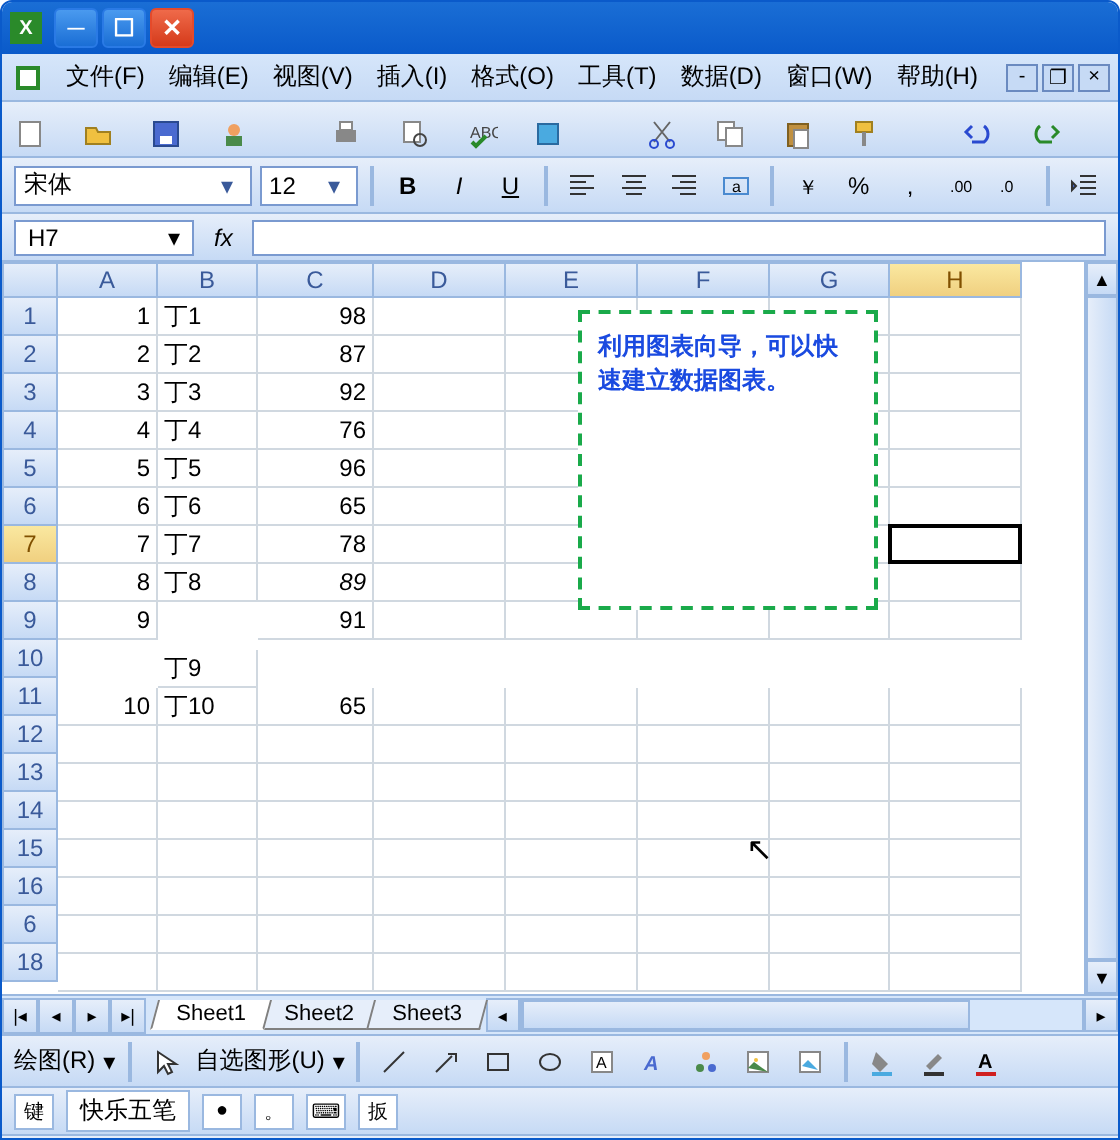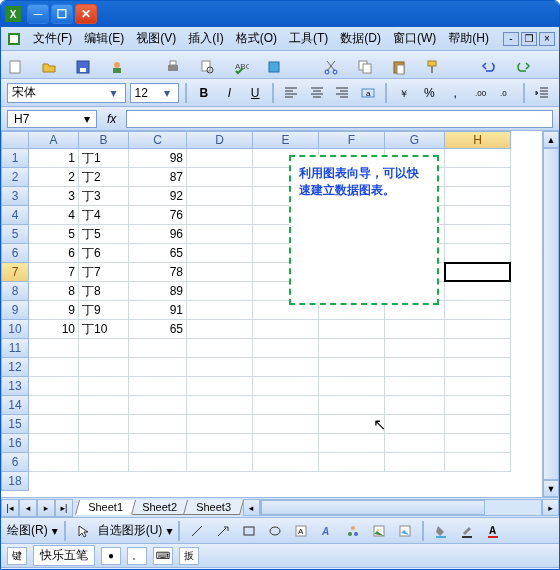--- a/index.html
+++ b/index.html
@@ -399,30 +399,30 @@
           <div class="cell num" style="width: 58px;">78</div>
           <div class="cell" style="width: 66px;"></div>
           <div class="cell" style="width: 66px;"></div>
           <div class="cell" style="width: 66px;"></div>
           <div class="cell" style="width: 60px;"></div>
           <div class="cell" style="width: 66px;"></div>
         </div>
         <div class="cellrow">
           <div class="cell num" style="width: 50px;">8</div>
           <div class="cell" style="width: 50px;">丁8</div>
-          <div class="cell num" style="width: 58px;">89</div>
+          <div class="cell num" style="width: 58px; font-style: italic;">89</div>
           <div class="cell" style="width: 66px;"></div>
           <div class="cell" style="width: 66px;"></div>
           <div class="cell" style="width: 66px;"></div>
           <div class="cell" style="width: 60px;"></div>
           <div class="cell" style="width: 66px;"></div>
         </div>
         <div class="cellrow">
           <div class="cell num" style="width: 50px;">9</div>
-          <div class="cell" style="width: 50px;">丁9</div>
+          <div class="cell" style="width: 50px; margin-top: 24px;">丁9</div>
           <div class="cell num" style="width: 58px;">91</div>
           <div class="cell" style="width: 66px;"></div>
           <div class="cell" style="width: 66px;"></div>
           <div class="cell" style="width: 66px;"></div>
           <div class="cell" style="width: 60px;"></div>
           <div class="cell" style="width: 66px;"></div>
         </div>
         <div class="cellrow">
           <div class="cell num" style="width: 50px;">10</div>
           <div class="cell" style="width: 50px;">丁10</div>

